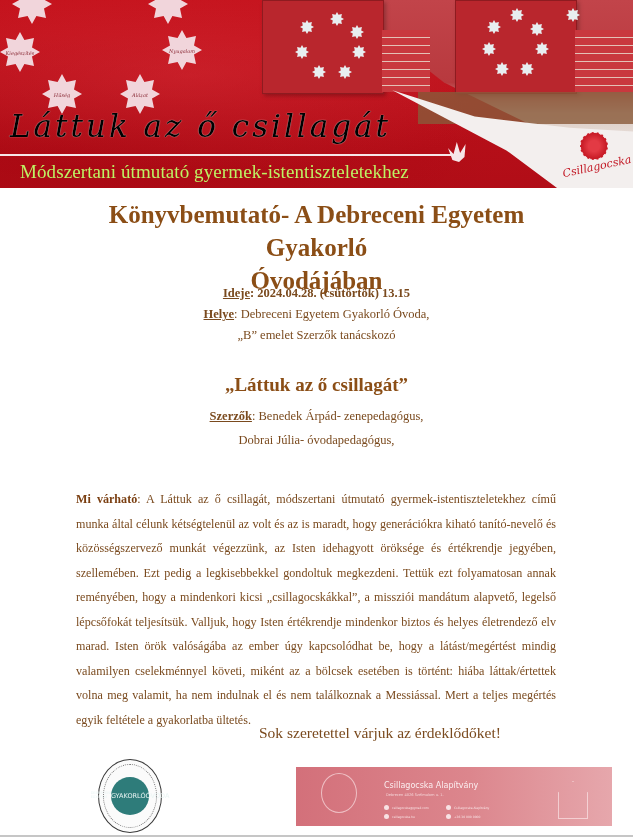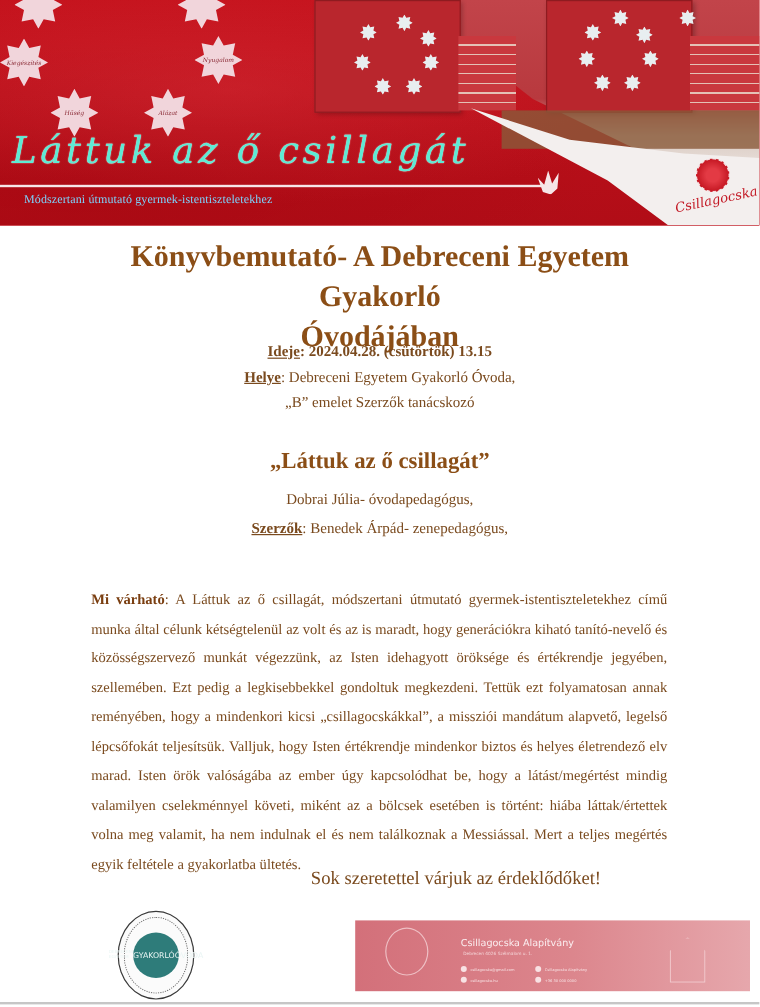--- a/index.html
+++ b/index.html
@@ -47,33 +47,33 @@
   .star-label {
     position: absolute; font-family: "DejaVu Serif", serif; font-style: italic; font-size: 5px; color: #8a2a35;
     width: 40px; text-align: center;
   }
   .mini-star {
     position: absolute; width: 14px; height: 14px; background: #e8eef0;
     clip-path: polygon(50% 0%, 61% 20%, 85% 15%, 80% 39%, 100% 50%, 80% 61%, 85% 85%, 61% 80%, 50% 100%, 39% 80%, 15% 85%, 20% 61%, 0% 50%, 20% 39%, 15% 15%, 39% 20%);
   }
   .banner-title {
     position: absolute; left: 10px; top: 108px; font-family: "DejaVu Serif", serif; font-style: italic;
-    font-size: 31px; letter-spacing: 3px; color: #5eead4; white-space: nowrap;
+    font-size: 31px; letter-spacing: 3px; color: #000000; white-space: nowrap;
     text-shadow: 0 0 1px #fff;
   }
   .flower-line {
     position: absolute; left: 0; top: 154px; width: 460px; height: 2px; background: #f6e6e8;
   }
   .flower-tulip {
     position: absolute; left: 448px; top: 142px; width: 22px; height: 20px; background: #f6e6e8;
     clip-path: polygon(0 30%, 25% 60%, 40% 0, 55% 55%, 80% 10%, 75% 75%, 50% 100%, 20% 90%);
   }
   .banner-subtitle {
-    position: absolute; left: 20px; top: 161px; font-family: "Liberation Serif", serif; font-size: 10px;
-    color: #7dd3fc; white-space: nowrap; letter-spacing: .1px;
+    position: absolute; left: 20px; top: 161px; font-family: "Liberation Serif", serif; font-size: 19px;
+    color: #bef264; white-space: nowrap; letter-spacing: .1px;
   }
   .brand-logo {
     position: absolute; left: 562px; top: 130px; width: 60px; height: 52px;
   }
   .brand-disc {
     position: absolute; left: 18px; top: 2px; width: 26px; height: 26px; border-radius: 50%;
     background: radial-gradient(circle, #e33a44 30%, #c71a25 70%);
     border: 1px dashed #f7d7da;
   }
   .brand-text {
@@ -116,21 +116,20 @@
     width: 38px; height: 38px; border-radius: 50%; background: #2e7c7a; color: #e9f5f4;
     display: flex; flex-direction: row; align-items: center; justify-content: center;
     font-family: "DejaVu Sans", sans-serif; line-height: 1.05;
   }
   .ovoda-inner .small { font-size: 3.5px; }
   .ovoda-inner .big { font-size: 6.5px; }
   .foundation-banner {
     position: absolute; left: 296px; top: 767px; width: 316px; height: 59px;
     background: linear-gradient(90deg, #d3707a 0%, #dc868d 55%, #e6a7ac 100%);
     overflow: hidden;
-    padding-left: 13px;
   }
   .fb-name { position: absolute; left: 88px; top: 14px; font-family: "DejaVu Sans", sans-serif; font-size: 8px; color: #fbeef0; }
   .fb-addr { position: absolute; left: 90px; top: 26px; font-family: "DejaVu Sans", sans-serif; font-size: 3.6px; color: #f4d3d6; }
   .fb-row { position: absolute; font-family: "DejaVu Sans", sans-serif; font-size: 3px; color: #f8e2e4; display: flex; align-items: center; gap: 3px; }
   .fb-dot { width: 5px; height: 5px; border-radius: 50%; background: #f8e2e4; }
   .fb-emblem { position: absolute; left: 25px; top: 6px; width: 34px; height: 38px; border: 1px solid rgba(255,240,242,.6); border-radius: 50%; }
   .fb-house { position: absolute; left: 262px; top: 14px; width: 28px; height: 36px; border: 1px solid rgba(255,240,242,.6); clip-path: polygon(0 30%, 50% 0, 100% 30%, 100% 100%, 0 100%); }
   .footer-line { position: absolute; left: 0; top: 835px; width: 633px; height: 2px; background: #c6c6c6; }
 </style>
 </head>
@@ -195,22 +194,22 @@
   <div class="info time">
     <span class="u-label">Ideje</span><span class="bold">: 2024.04.28. (csütörtök) 13.15</span>
   </div>
   <div class="info place">
     <span class="u-label">Helye</span><span>: Debreceni Egyetem Gyakorló Óvoda,</span>
   </div>
   <div class="info place2">„B” emelet Szerzők tanácskozó</div>
 
   <div class="book-title">„Láttuk az ő csillagát”</div>
   <div class="authors">
+    <div><span class="u-label">Szerzők</span><span>: Benedek Árpád- zenepedagógus,</span></div>
     <div>Dobrai Júlia- óvodapedagógus,</div>
-    <div><span class="u-label">Szerzők</span><span>: Benedek Árpád- zenepedagógus,</span></div>
   </div>
 
   <div class="desc">
     <span class="bold">Mi várható</span><span>: A Láttuk az ő csillagát, módszertani útmutató gyermek-istentiszteletekhez című munka által célunk kétségtelenül az volt és az is maradt, hogy generációkra kiható tanító-nevelő és közösségszervező munkát végezzünk, az Isten idehagyott öröksége és értékrendje jegyében, szellemében. Ezt pedig a legkisebbekkel gondoltuk megkezdeni. Tettük ezt folyamatosan annak reményében, hogy a mindenkori kicsi „csillagocskákkal”, a missziói mandátum alapvető, legelső lépcsőfokát teljesítsük. Valljuk, hogy Isten értékrendje mindenkor biztos és helyes életrendező elv marad. Isten örök valóságába az ember úgy kapcsolódhat be, hogy a látást/megértést mindig valamilyen cselekménnyel követi, miként az a bölcsek esetében is történt: hiába láttak/értettek volna meg valamit, ha nem indulnak el és nem találkoznak a Messiással. Mert a teljes megértés egyik feltétele a gyakorlatba ültetés.</span>
   </div>
 
   <div class="closing">Sok szeretettel várjuk az érdeklődőket!</div>
 </div>
 
 <div class="ovoda-logo">

